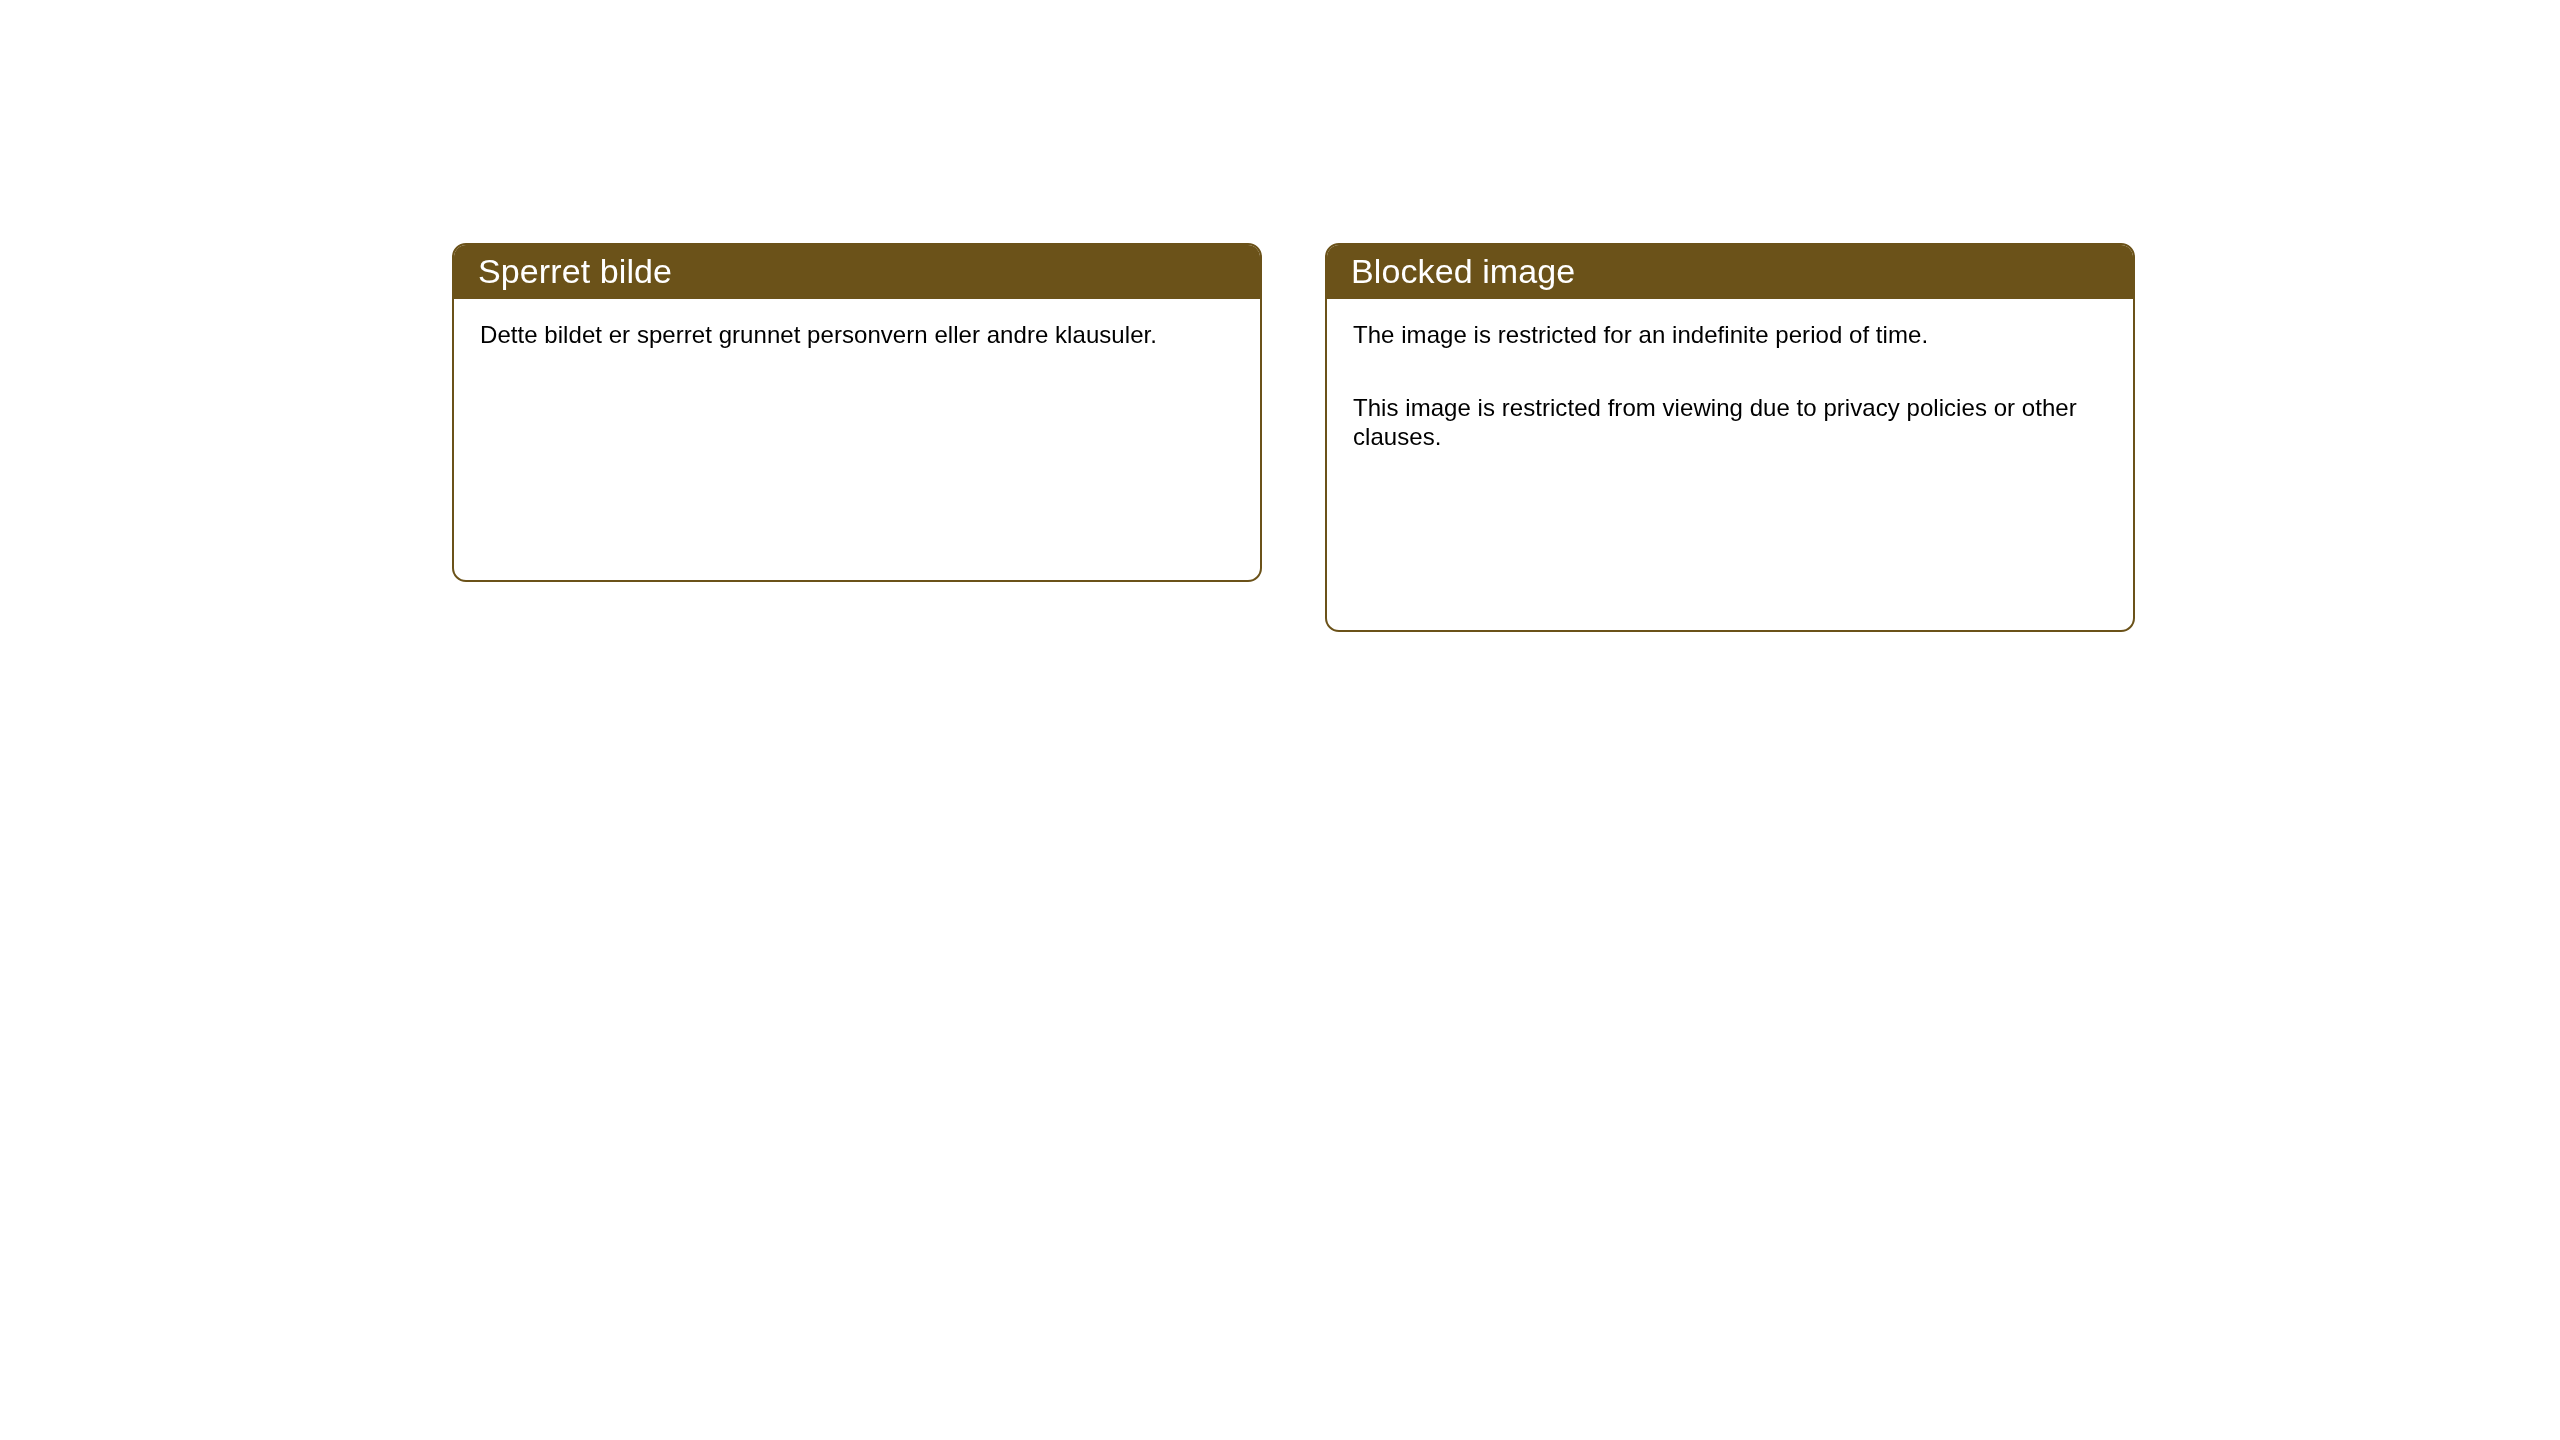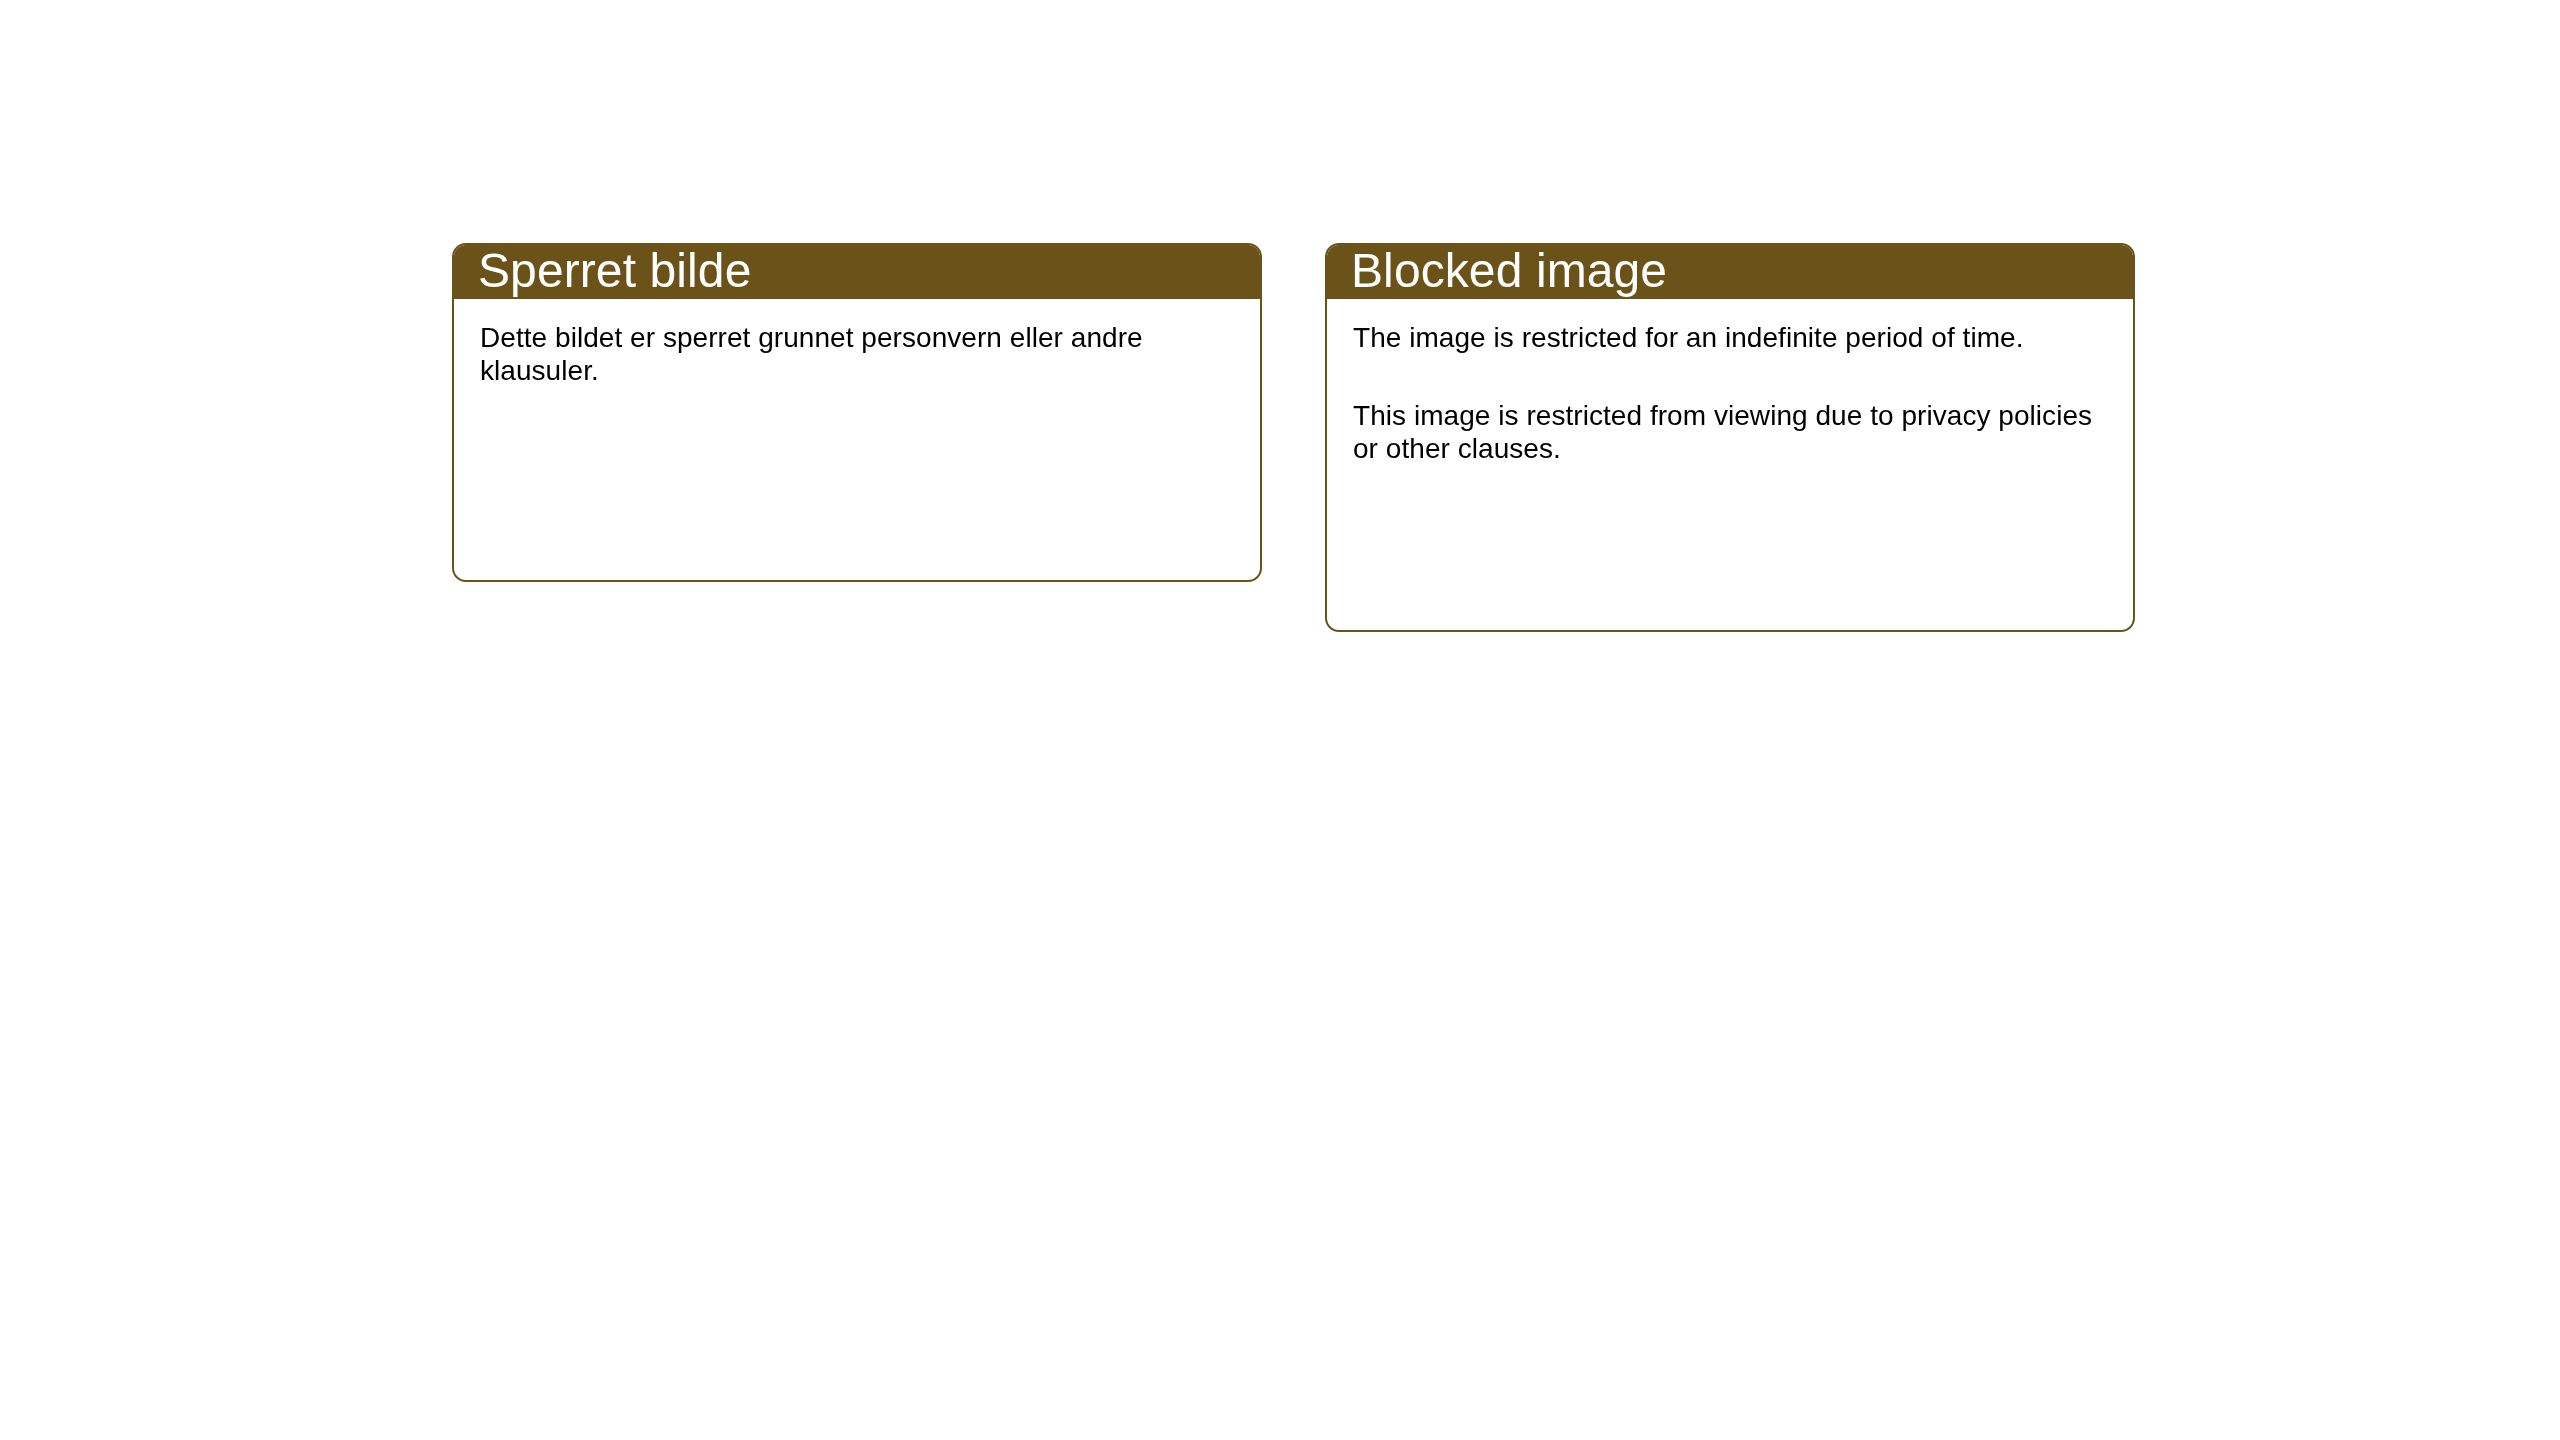--- a/index.html
+++ b/index.html
@@ -44,41 +44,41 @@
     background: #6b5219;
     border-top-left-radius: 14px;
     border-top-right-radius: 14px;
     display: flex;
     align-items: center;
     padding: 0 0 0 26px;
   }
 
   .card-title {
     color: #ffffff;
-    font-size: 48px;
+    font-size: 34px;
     line-height: 1;
     font-weight: 400;
     letter-spacing: 0.1px;
     white-space: nowrap;
   }
 
   .card-body {
     position: absolute;
     left: 0;
     top: 54px;
     right: 0;
     bottom: 0;
     padding: 22px 26px 0 26px;
     box-sizing: border-box;
   }
 
   .card-paragraph {
     margin: 0;
     color: #000000;
-    font-size: 28px;
+    font-size: 24px;
     line-height: 1.18;
     font-weight: 400;
     letter-spacing: 0.05px;
   }
 
   .card-paragraph + .card-paragraph {
     margin-top: 45px;
   }
 </style>
 </head>

